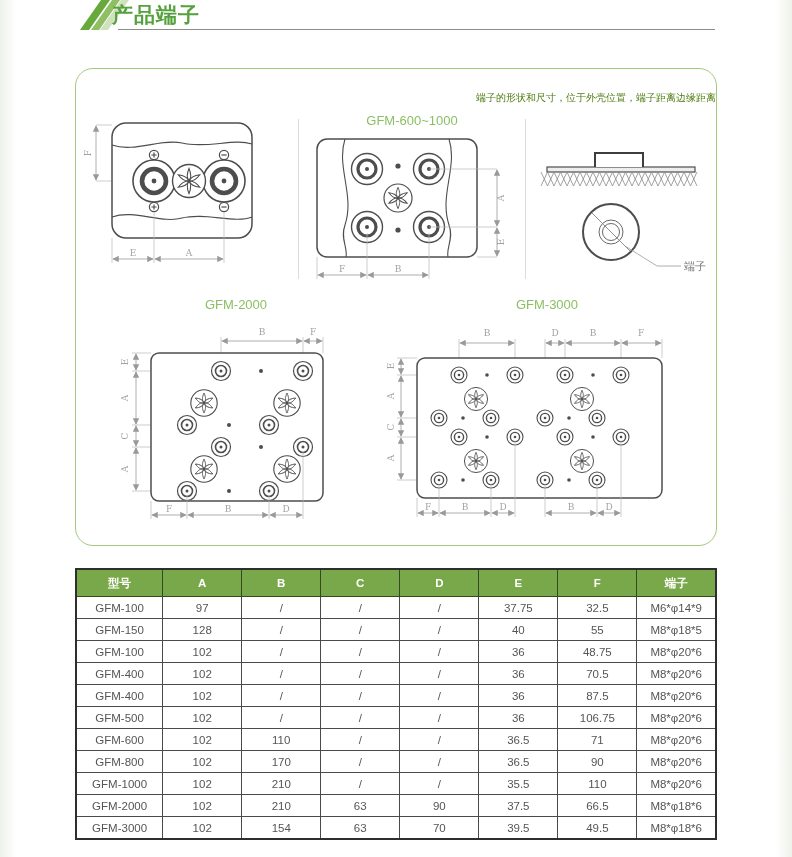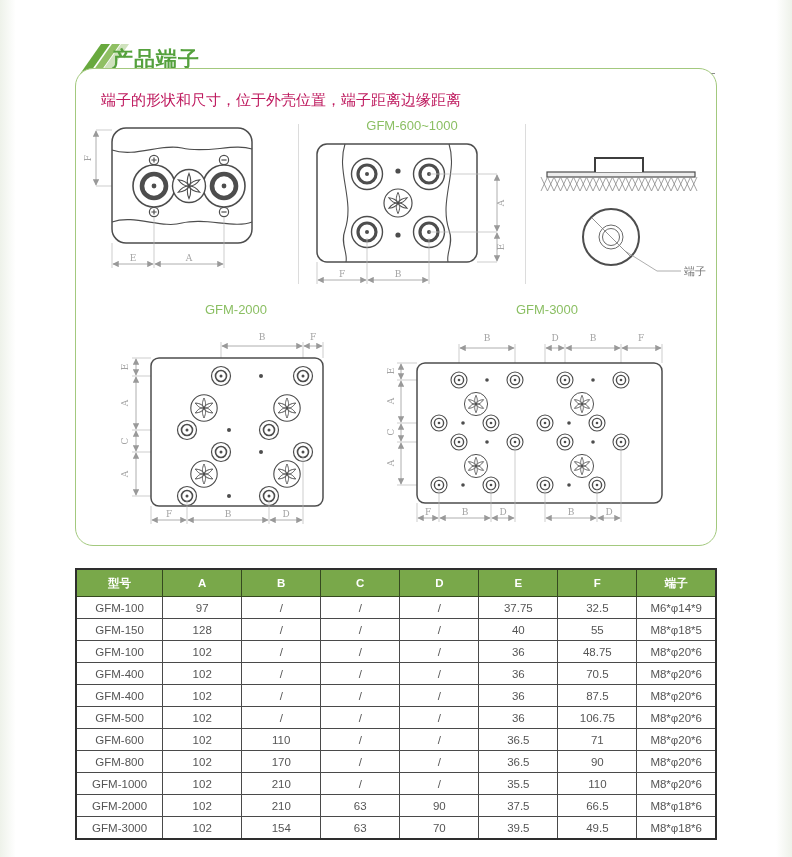--- a/index.html
+++ b/index.html
@@ -1,34 +1,34 @@
 <!DOCTYPE html>
 <html><head>
 <meta charset="utf-8">
 <style>
   html,body{margin:0;padding:0;background:#fff;}
   body{font-family:"Liberation Sans","DejaVu Sans",sans-serif;}
   .page{position:relative;width:792px;height:857px;background:#fff;overflow:hidden;
         background:linear-gradient(90deg,#eef2ea 0%,#fff 2%,#fff 98%,#eef2ea 100%);}
 
   
-  .hdr{position:absolute;left:0;top:0;width:100%;height:40px;margin-top:44px;}
+  .hdr{position:absolute;left:0;top:0;width:100%;height:40px;}
   .logo{position:absolute;left:70px;top:0;width:38px;height:30px;}
   .logo .s{position:absolute;top:0;height:30px;transform:skewX(-35deg);transform-origin:bottom left;}
   .logo .s1{left:10px;width:9px;background:#68a93e;}
   .logo .s2{left:21px;width:8px;background:#8fbf63;}
   .logo .s3{left:30px;width:8px;background:#cfe2bd;}
   .page-title{position:absolute;left:112px;top:1px;margin:0;font-size:21px;font-weight:600;
               color:#55a13d;letter-spacing:1px;}
   .title-rule{position:absolute;left:118px;top:29px;width:597px;height:1px;background:#8c8c8c;}
 
   
   .card{position:absolute;left:75px;top:68px;width:642px;height:478px;box-sizing:border-box;
         border:1px solid #a3c97e;border-radius:18px;background:#fff;}
-  .desc{margin:22px 0 0 25px;font-size:15px;color:#be185d;}
+  .desc{margin:22px 0 0 25px;font-size:10px;color:#4d7c0f;text-align:right;}
   .drow1{display:flex;margin-top:8px;align-items:flex-start;}
   .drow2{display:flex;margin-top:6px;align-items:flex-start;padding-left:14px;}
   figure{margin:0;text-align:center;}
   .fig1{width:222px;}
   .fig2{width:226px;}
   .fig3{width:190px;padding-top:14px;}
   .fig4{width:292px;}
   .fig5{width:330px;}
   .vdiv{width:1px;height:160px;background:#dcdcdc;margin-top:6px;}
   .dlabel{display:block;font-size:13px;color:#8bbf63;margin:0 0 1px 0;}

